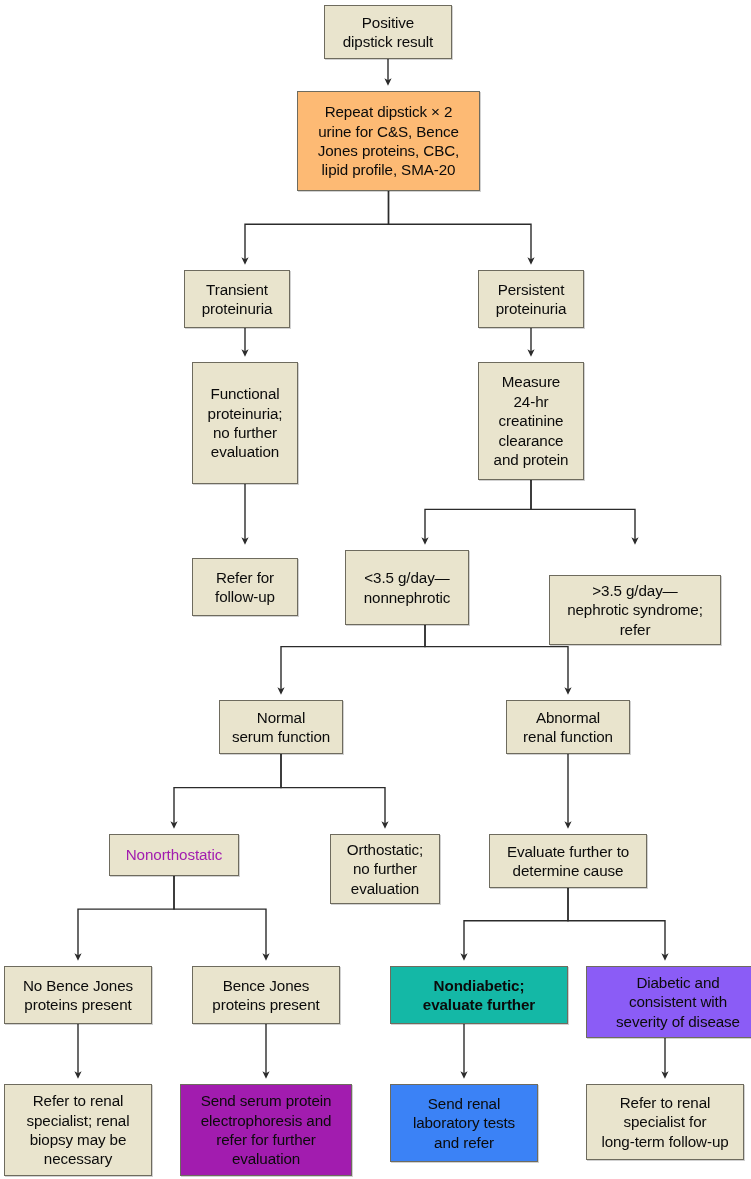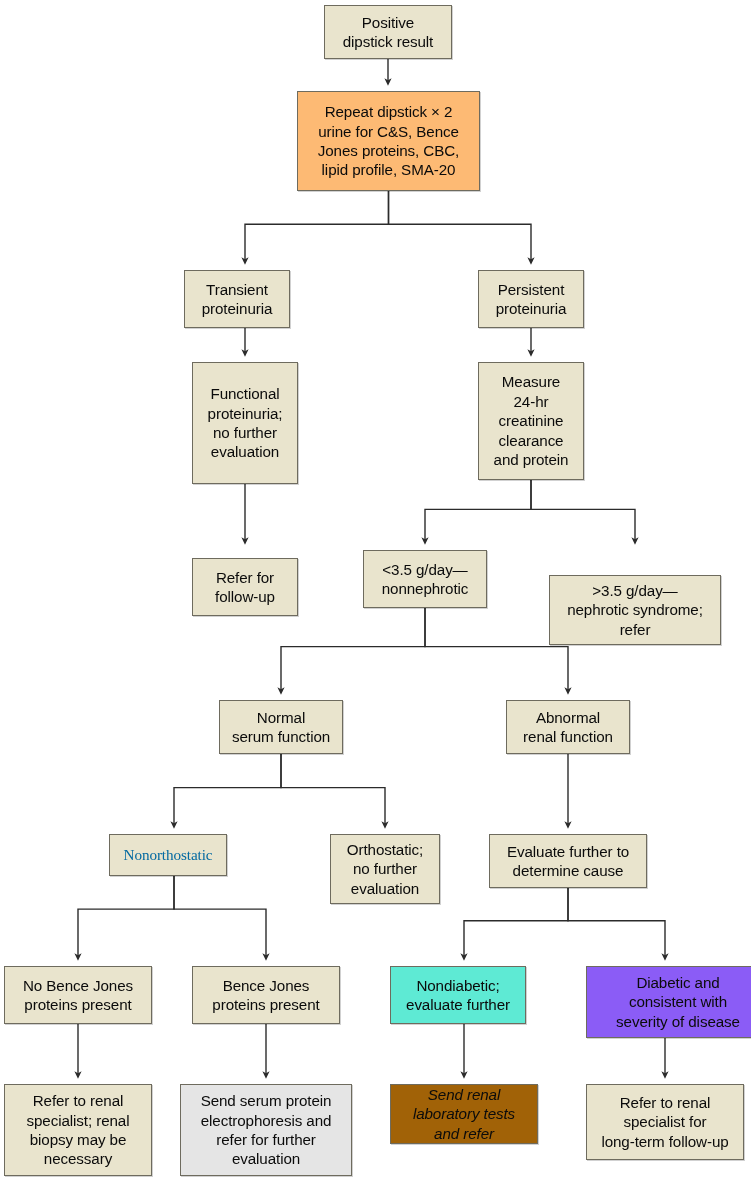--- a/index.html
+++ b/index.html
@@ -111,79 +111,79 @@
         <span class="node-text">Measure
 24-hr
 creatinine
 clearance
 and protein</span>
       </div>
       <div class="node" style="left: 192px; top: 550px; width: 106px; height: 58px; background: rgb(233, 228, 205); border-color: rgb(110, 107, 94); color: rgb(11, 11, 11); margin-top: 8px;">
         <span class="node-text">Refer for
 follow-up</span>
       </div>
-      <div class="node" style="left: 363px; top: 550px; width: 124px; height: 58px; background: rgb(233, 228, 205); border-color: rgb(110, 107, 94); color: rgb(11, 11, 11);">
+      <div class="node" style="left: 345px; top: 550px; width: 124px; height: 75px; background: rgb(233, 228, 205); border-color: rgb(110, 107, 94); color: rgb(11, 11, 11);">
         <span class="node-text">&lt;3.5 g/day—
 nonnephrotic</span>
       </div>
       <div class="node" style="left: 549px; top: 550px; width: 172px; height: 70px; background: rgb(233, 228, 205); border-color: rgb(110, 107, 94); color: rgb(11, 11, 11); margin-top: 25px;">
         <span class="node-text">&gt;3.5 g/day—
 nephrotic syndrome;
 refer</span>
       </div>
       <div class="node" style="left: 219px; top: 700px; width: 124px; height: 54px; background: rgb(233, 228, 205); border-color: rgb(110, 107, 94); color: rgb(11, 11, 11);">
         <span class="node-text">Normal
 serum function</span>
       </div>
       <div class="node" style="left: 506px; top: 700px; width: 124px; height: 54px; background: rgb(233, 228, 205); border-color: rgb(110, 107, 94); color: rgb(11, 11, 11);">
         <span class="node-text">Abnormal
 renal function</span>
       </div>
-      <div class="node" style="left: 109px; top: 834px; width: 118px; height: 34px; background: rgb(233, 228, 205); border-color: rgb(110, 107, 94); color: #0369a1; font-family: Liberation Serif, serif;">
+      <div class="node" style="left: 109px; top: 834px; width: 130px; height: 34px; background: rgb(233, 228, 205); border-color: rgb(110, 107, 94); color: #a21caf;">
         <span class="node-text">Nonorthostatic</span>
       </div>
       <div class="node" style="left: 330px; top: 834px; width: 110px; height: 70px; background: rgb(233, 228, 205); border-color: rgb(110, 107, 94); color: rgb(11, 11, 11);">
         <span class="node-text">Orthostatic;
 no further
 evaluation</span>
       </div>
       <div class="node" style="left: 489px; top: 834px; width: 158px; height: 54px; background: rgb(233, 228, 205); border-color: rgb(110, 107, 94); color: rgb(11, 11, 11);">
         <span class="node-text">Evaluate further to
 determine cause</span>
       </div>
       <div class="node" style="left: 4px; top: 966px; width: 148px; height: 58px; background: rgb(233, 228, 205); border-color: rgb(110, 107, 94); color: rgb(11, 11, 11);">
         <span class="node-text">No Bence Jones
 proteins present</span>
       </div>
       <div class="node" style="left: 192px; top: 966px; width: 148px; height: 58px; background: rgb(233, 228, 205); border-color: rgb(110, 107, 94); color: rgb(11, 11, 11);">
         <span class="node-text">Bence Jones
 proteins present</span>
       </div>
-      <div class="node" style="left: 390px; top: 966px; width: 136px; height: 58px; background: #5eead4; border-color: rgb(110, 107, 94); color: rgb(11, 11, 11);">
+      <div class="node" style="left: 390px; top: 966px; width: 178px; height: 58px; background: #14b8a6; border-color: rgb(110, 107, 94); color: rgb(11, 11, 11); font-weight: bold;">
         <span class="node-text">Nondiabetic;
 evaluate further</span>
       </div>
       <div class="node" style="left: 586px; top: 966px; width: 184px; height: 72px; background: #8b5cf6; border-color: rgb(110, 107, 94); color: rgb(11, 11, 11);">
         <span class="node-text">Diabetic and
 consistent with
 severity of disease</span>
       </div>
       <div class="node" style="left: 4px; top: 1084px; width: 148px; height: 92px; background: rgb(233, 228, 205); border-color: rgb(110, 107, 94); color: rgb(11, 11, 11);">
         <span class="node-text">Refer to renal
 specialist; renal
 biopsy may be
 necessary</span>
       </div>
-      <div class="node" style="left: 180px; top: 1084px; width: 172px; height: 92px; background: #e5e5e5; border-color: rgb(110, 107, 94); color: rgb(11, 11, 11);">
+      <div class="node" style="left: 180px; top: 1084px; width: 172px; height: 92px; background: #a21caf; border-color: rgb(110, 107, 94); color: rgb(11, 11, 11);">
         <span class="node-text">Send serum protein
 electrophoresis and
 refer for further
 evaluation</span>
       </div>
-      <div class="node" style="left: 390px; top: 1084px; width: 148px; height: 60px; background: #a16207; border-color: rgb(110, 107, 94); color: rgb(11, 11, 11); font-style: italic;">
+      <div class="node" style="left: 390px; top: 1084px; width: 148px; height: 78px; background: #3b82f6; border-color: rgb(110, 107, 94); color: rgb(11, 11, 11);">
         <span class="node-text">Send renal
 laboratory tests
 and refer</span>
       </div>
       <div class="node" style="left: 586px; top: 1084px; width: 158px; height: 76px; background: rgb(233, 228, 205); border-color: rgb(110, 107, 94); color: rgb(11, 11, 11);">
         <span class="node-text">Refer to renal
 specialist for
 long-term follow-up</span>
       </div>
     </div>

